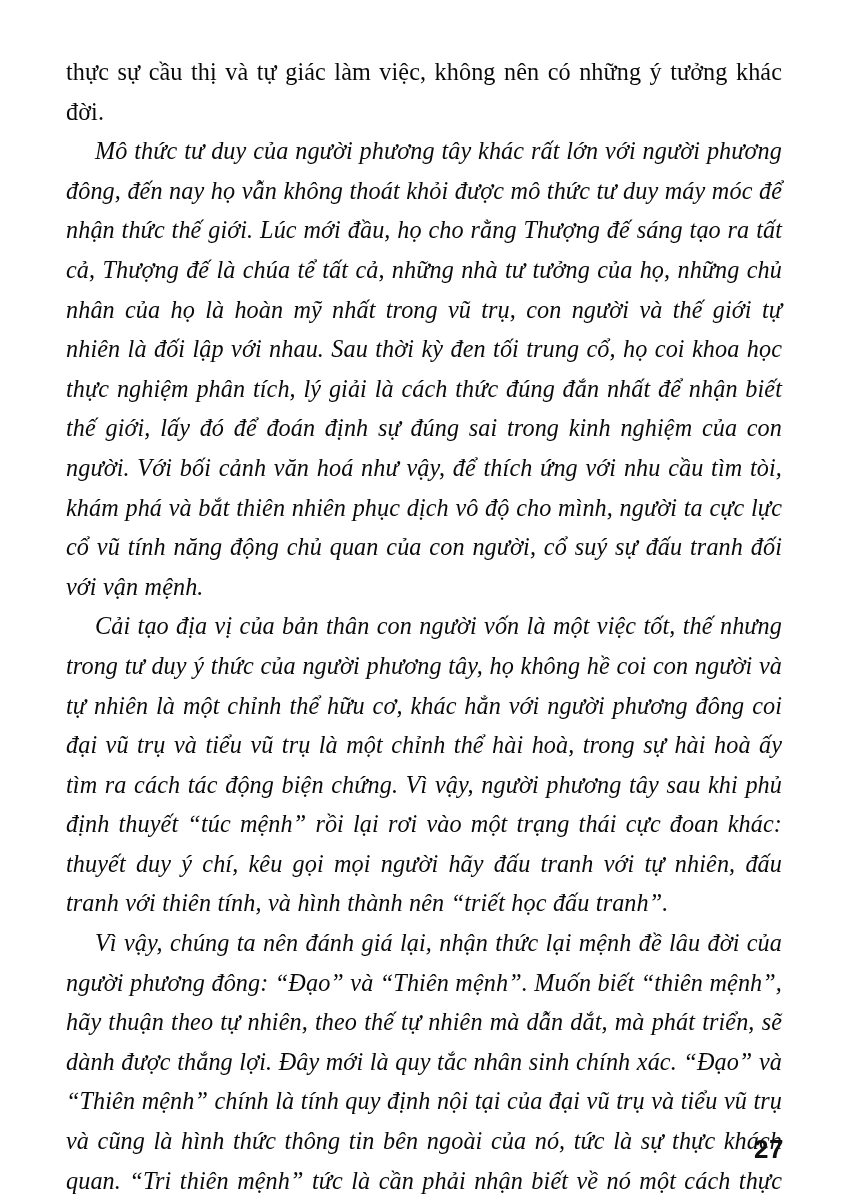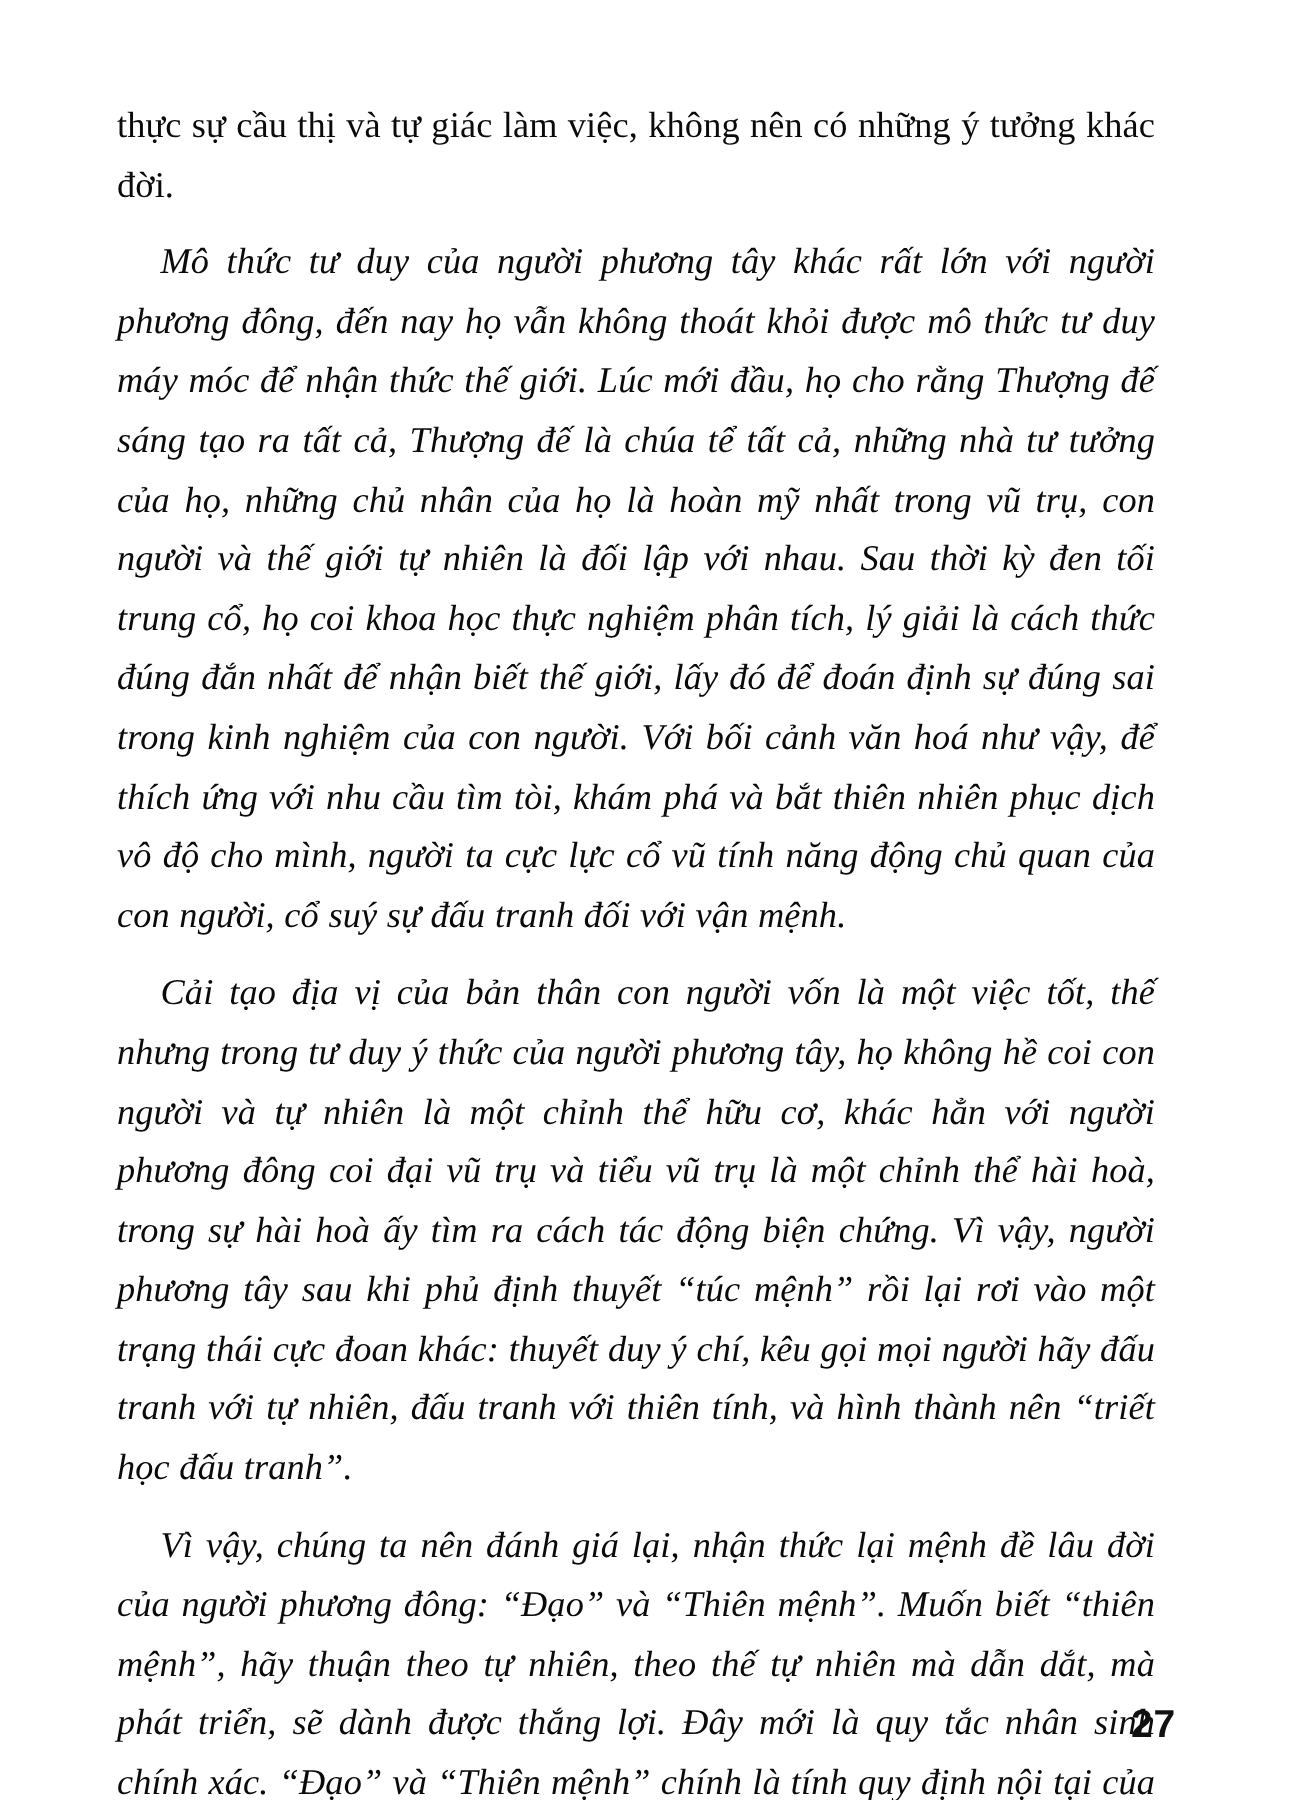--- a/index.html
+++ b/index.html
@@ -15,21 +15,21 @@
     overflow: hidden;
     box-sizing: border-box;
   }
   .text-block {
     position: absolute;
     left: 66px;
     top: 52px;
     width: 716px;
   }
   .para {
-    margin: 12px;
+    margin: 0;
     font-family: "Liberation Serif", "DejaVu Serif", serif;
     font-size: 24.2px;
     line-height: 39.6px;
     color: #0a0a0a;
     text-align: justify;
     text-justify: inter-word;
     text-indent: 29px;
     letter-spacing: 0.1px;
     word-spacing: 0.2px;
     -webkit-font-smoothing: none;

